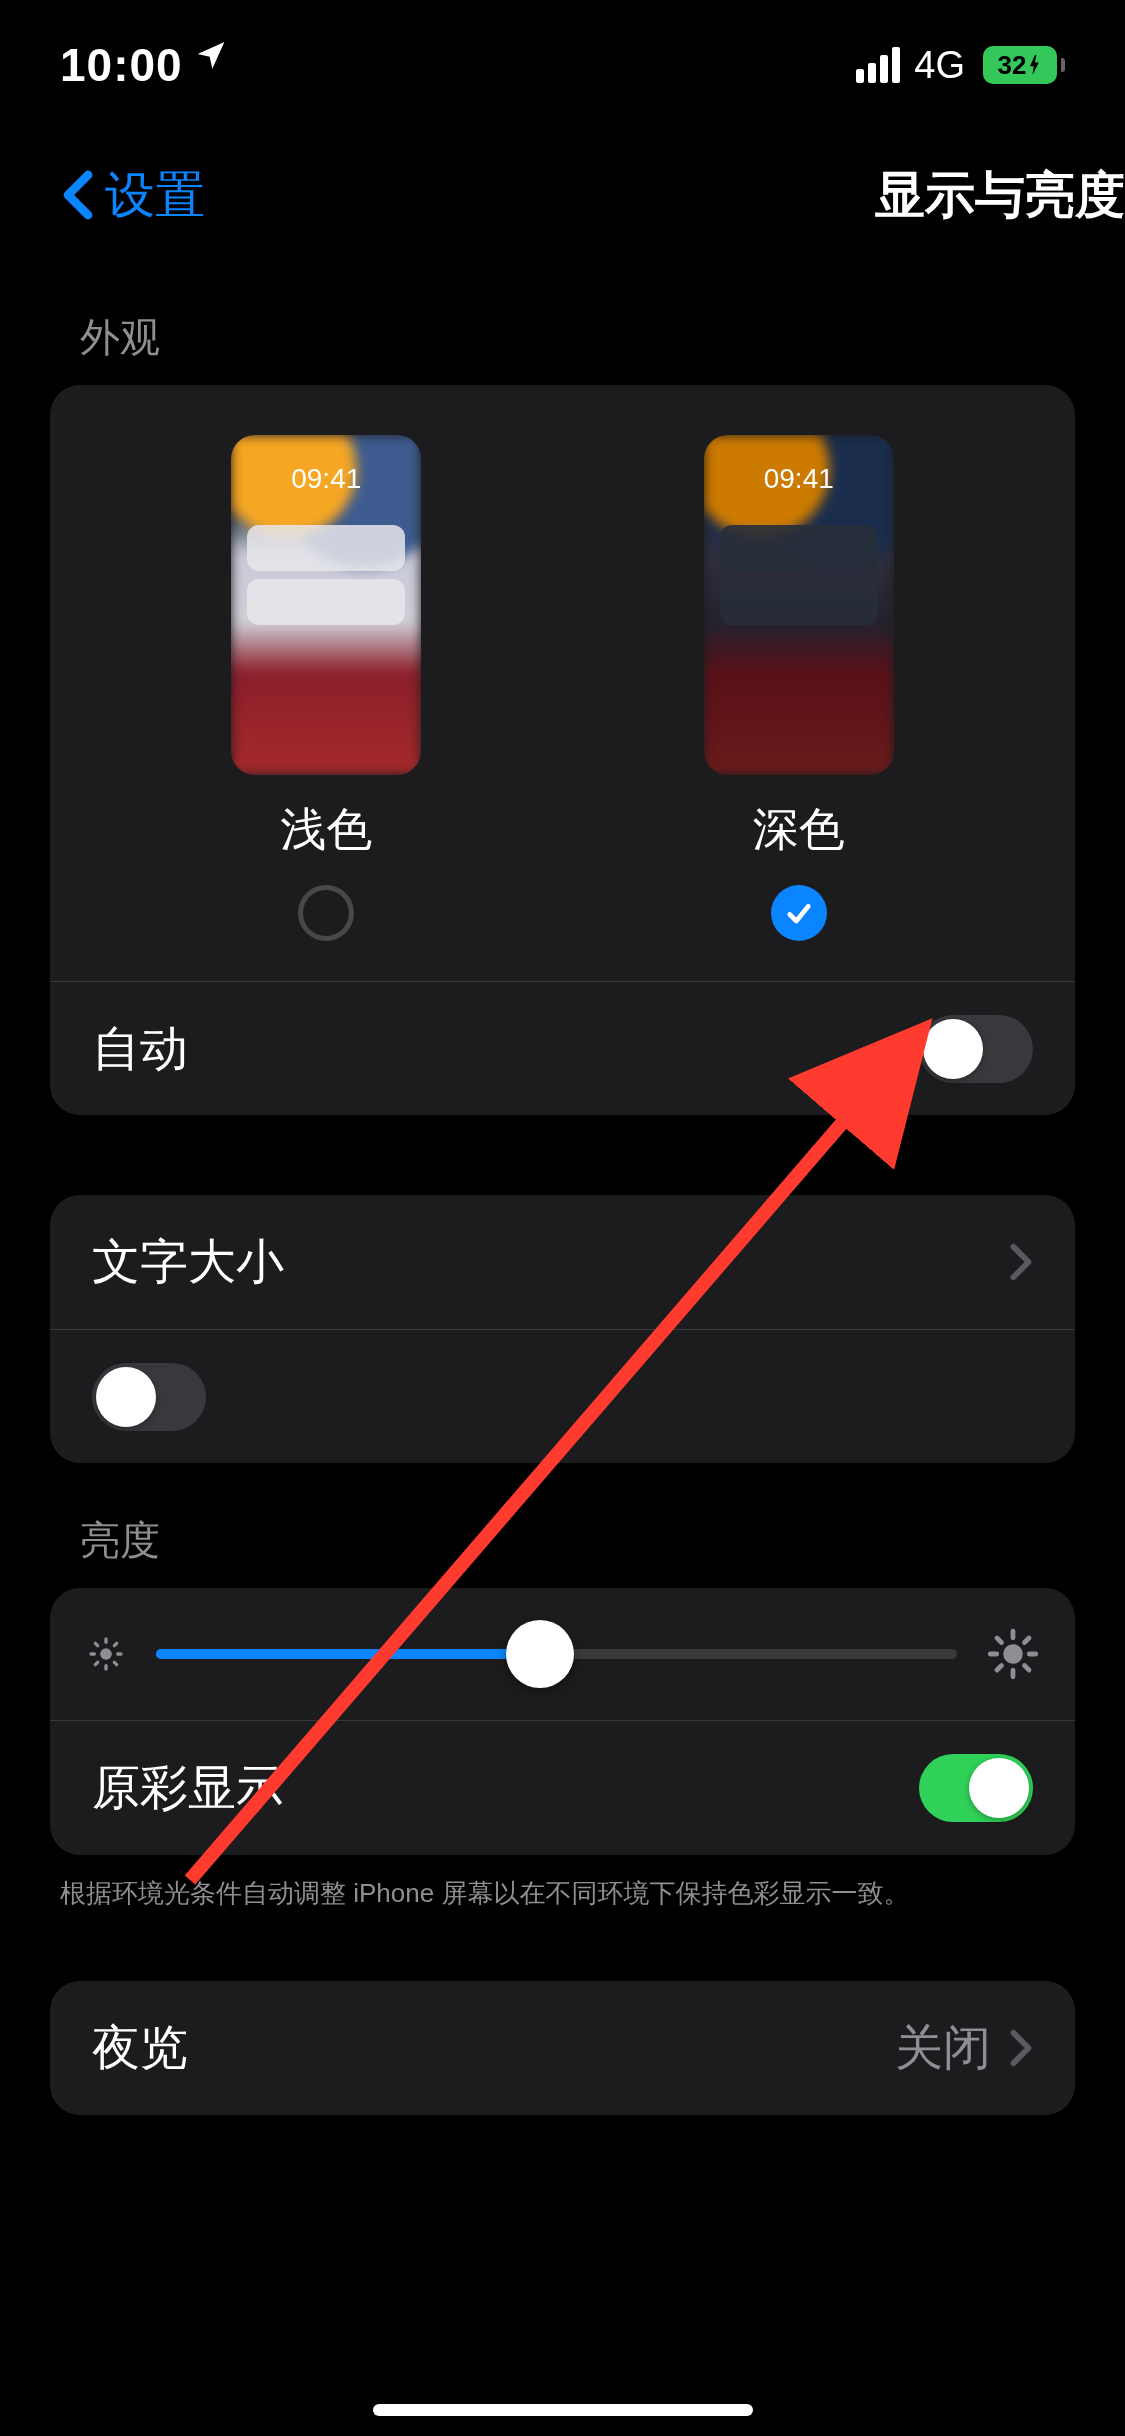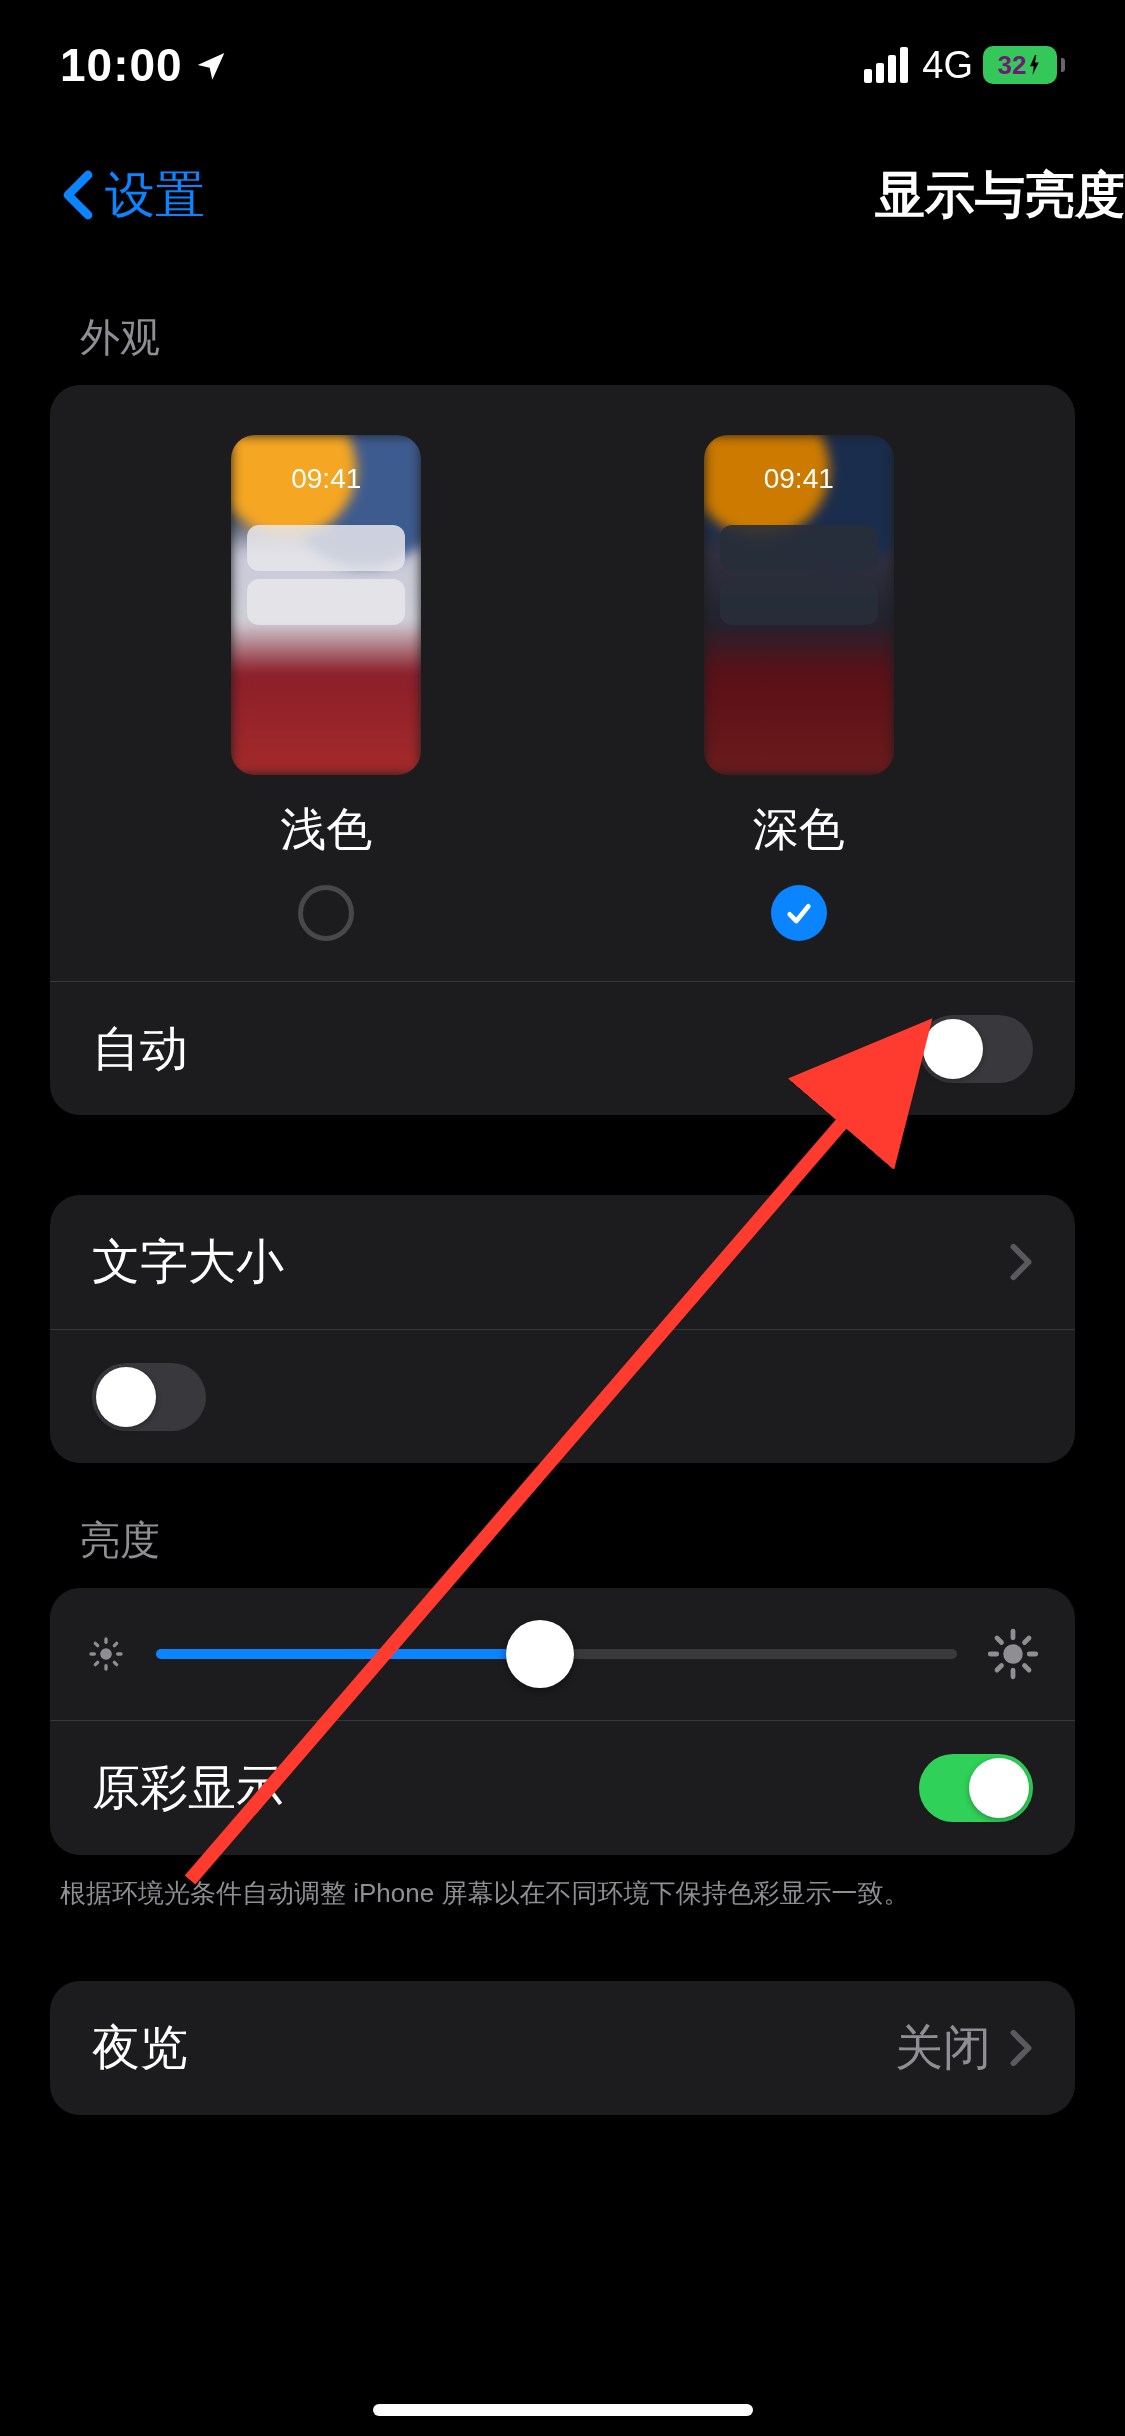--- a/index.html
+++ b/index.html
@@ -20,21 +20,20 @@
     
     .status-bar {
       height: 130px;
       display: flex;
       justify-content: space-between;
       align-items: center;
       padding: 0 60px 0 60px;
     }
     .status-left {
       display: flex;
-      align-items: center;
       gap: 12px;
       font-size: 46px;
       font-weight: 600;
       letter-spacing: 1px;
     }
     .status-right {
       display: flex;
       align-items: center;
       gap: 10px;
     }
@@ -66,21 +65,22 @@
       width: 74px;
       height: 38px;
       background: #34c759;
       border-radius: 10px;
       position: relative;
       display: flex;
       align-items: center;
       justify-content: center;
       font-size: 26px;
       font-weight: 600;
-      color: #701a75;
+      color: #000000;
+      margin-left: 8px;
     }
     .battery-cap {
       width: 4px;
       height: 14px;
       background: #666;
       border-radius: 0 3px 3px 0;
     }
     
     .nav-bar {
       height: 130px;

